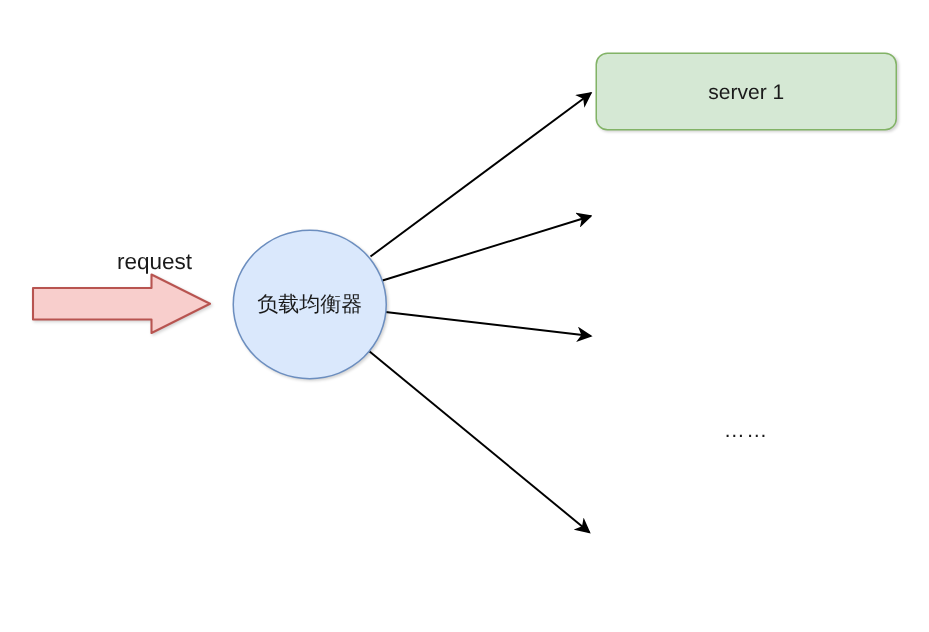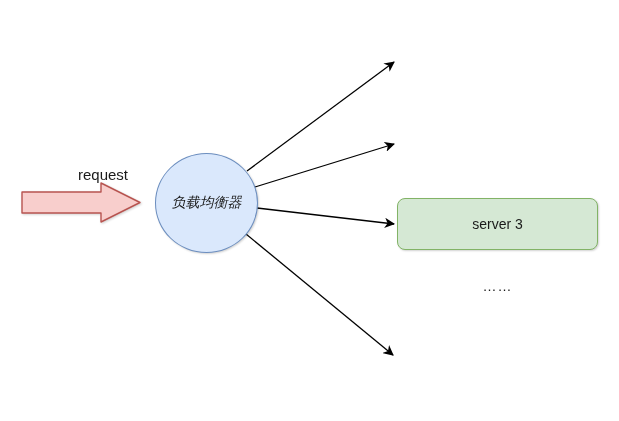--- a/index.html
+++ b/index.html
@@ -46,21 +46,21 @@
     left: 155px; top: 153px;
     width: 103px; height: 100px;
     border-radius: 50%;
     background: var(--load-balancer-fill, #dae8fc);
     border: 1px solid var(--load-balancer-stroke, #6c8ebf);
     display: flex;
     align-items: center;
     justify-content: center;
     box-shadow: 1px 1px 2px rgba(0,0,0,0.18);
   }
-  .lb-label { font-size: 14px; color: var(--text, #1a1a1a); font-style: italic; }
+  .lb-label { font-size: 14px; color: var(--text, #1a1a1a); }
   .server-box {
     position: absolute;
     left: 397px;
     width: 201px; height: 52px;
     background: var(--server-fill, #d5e8d4);
     border: 1px solid var(--server-stroke, #82b366);
     border-radius: 8px;
     display: flex;
     align-items: center;
     justify-content: center;
@@ -96,22 +96,22 @@
     <line class="connector" x1="257" y1="208" x2="394" y2="224" marker-end="url(#ah)"></line>
     <line class="connector" x1="246" y1="234" x2="393" y2="355" marker-end="url(#ah)"></line>
   </svg>
 
   <div class="request-label">request</div>
 
   <div class="lb-circle">
     <span class="lb-label">负载均衡器</span>
   </div>
 
+  <div class="server-box" style="top:35px">
+    <span class="server-label">server 1</span>
+  </div>
 
 
-  <div class="server-box" style="top:198px">
-    <span class="server-label">server 3</span>
-  </div>
 
   <div class="servers-ellipsis">……</div>
 
 
 </div>
 
 </body></html>

